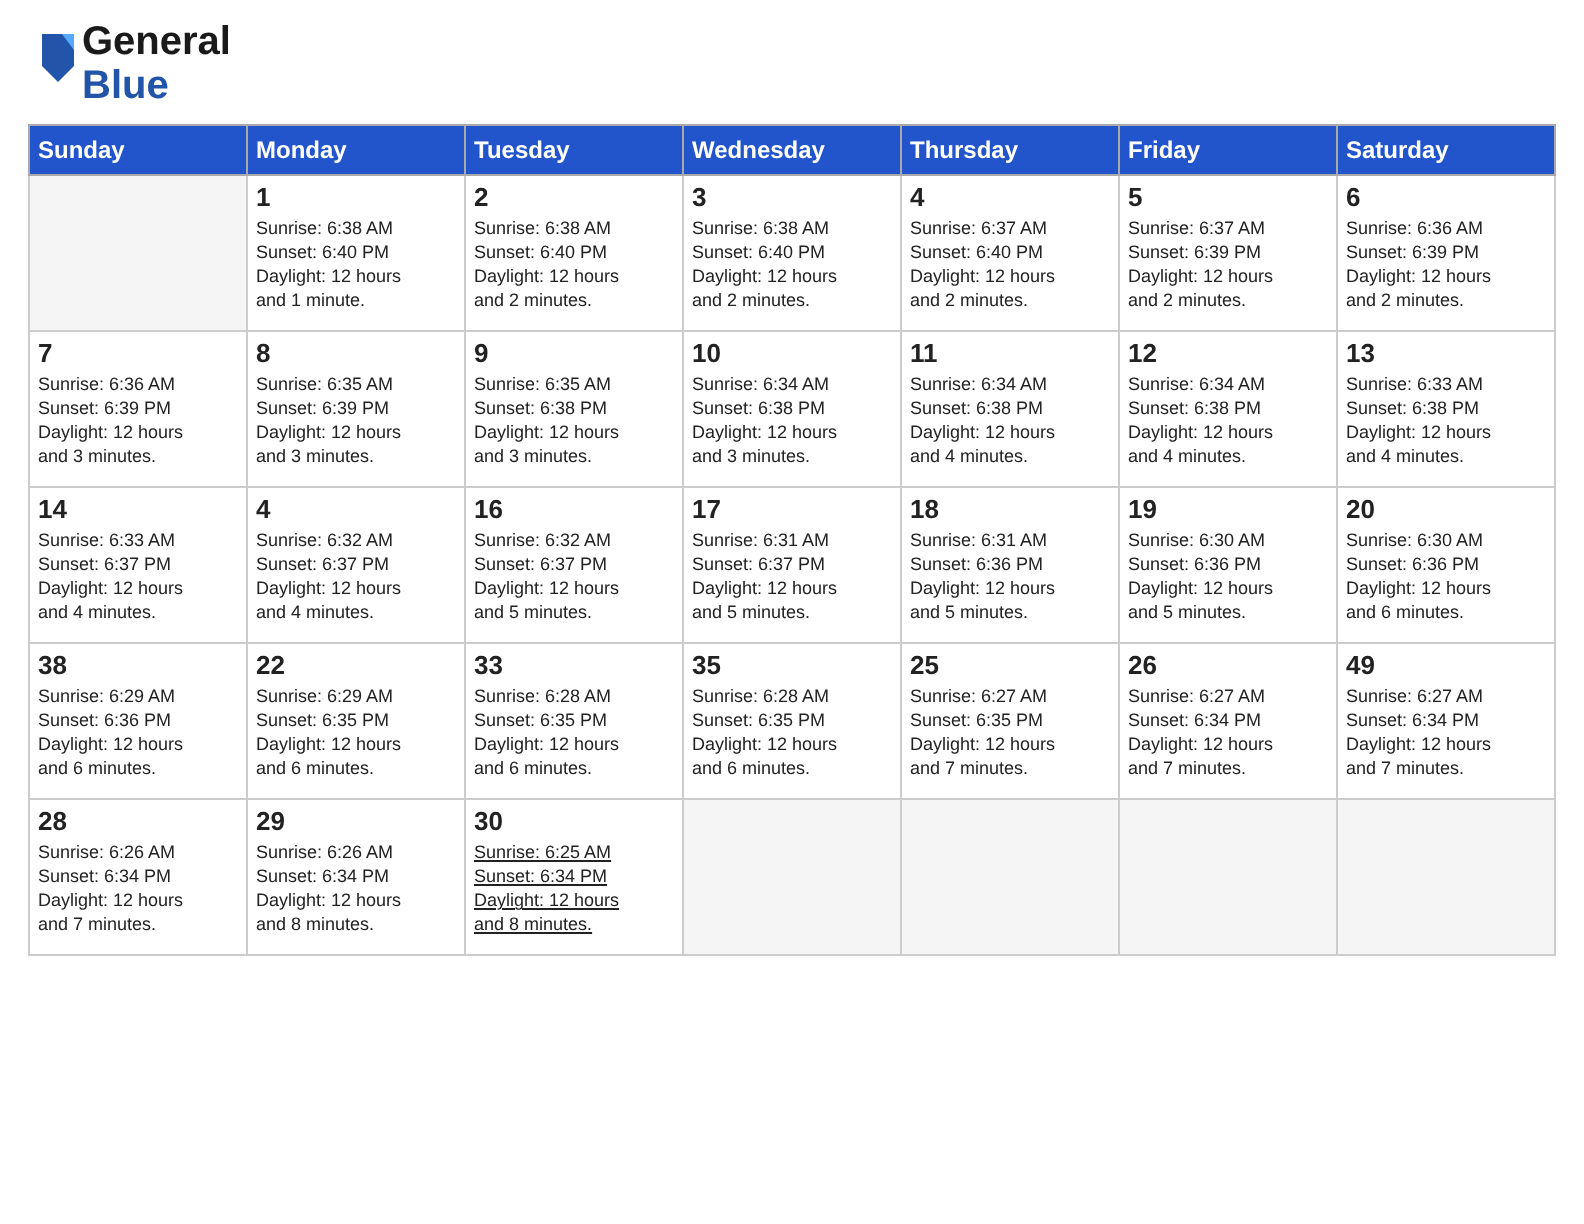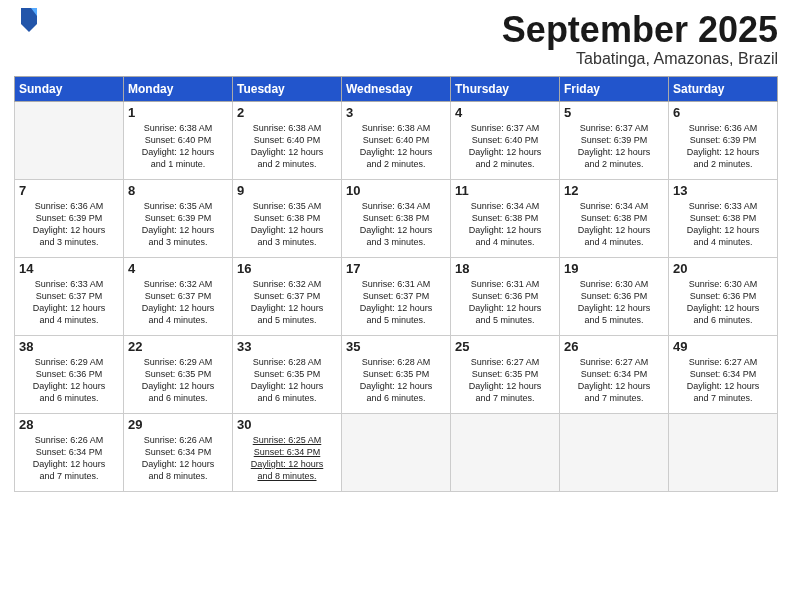--- a/index.html
+++ b/index.html
@@ -80,37 +80,36 @@
     .day-num {
       font-size: 13px;
       font-weight: bold;
       display: block;
       margin-bottom: 2px;
     }
     .cell-text {
       font-size: 9px;
       line-height: 1.35;
       color: #222;
-      text-align: center;
     }
   </style>
 </head>
 <body>
 
 <div class="container">
   <div class="header">
     <div class="logo">
       <svg class="logo-icon" viewBox="0 0 24 30">
         <polygon points="4,2 20,2 20,18 12,26 4,18" fill="#2255aa"></polygon>
         <polygon points="14,2 20,2 20,10" fill="#55aaff"></polygon>
       </svg>
-    </div>
-    <div class="title-block">
-      <div class="month-title">September 2025</div>
-      <div class="location">Tabatinga, Amazonas, Brazil</div>
+      <div class="logo-text">
+        <span class="general">General</span>
+        <span class="blue">Blue</span>
+      </div>
     </div>
   </div>
 
   <table>
     <thead>
       <tr>
       <th>Sunday</th>
           <th>Monday</th>
           <th>Tuesday</th>
           <th>Wednesday</th>

